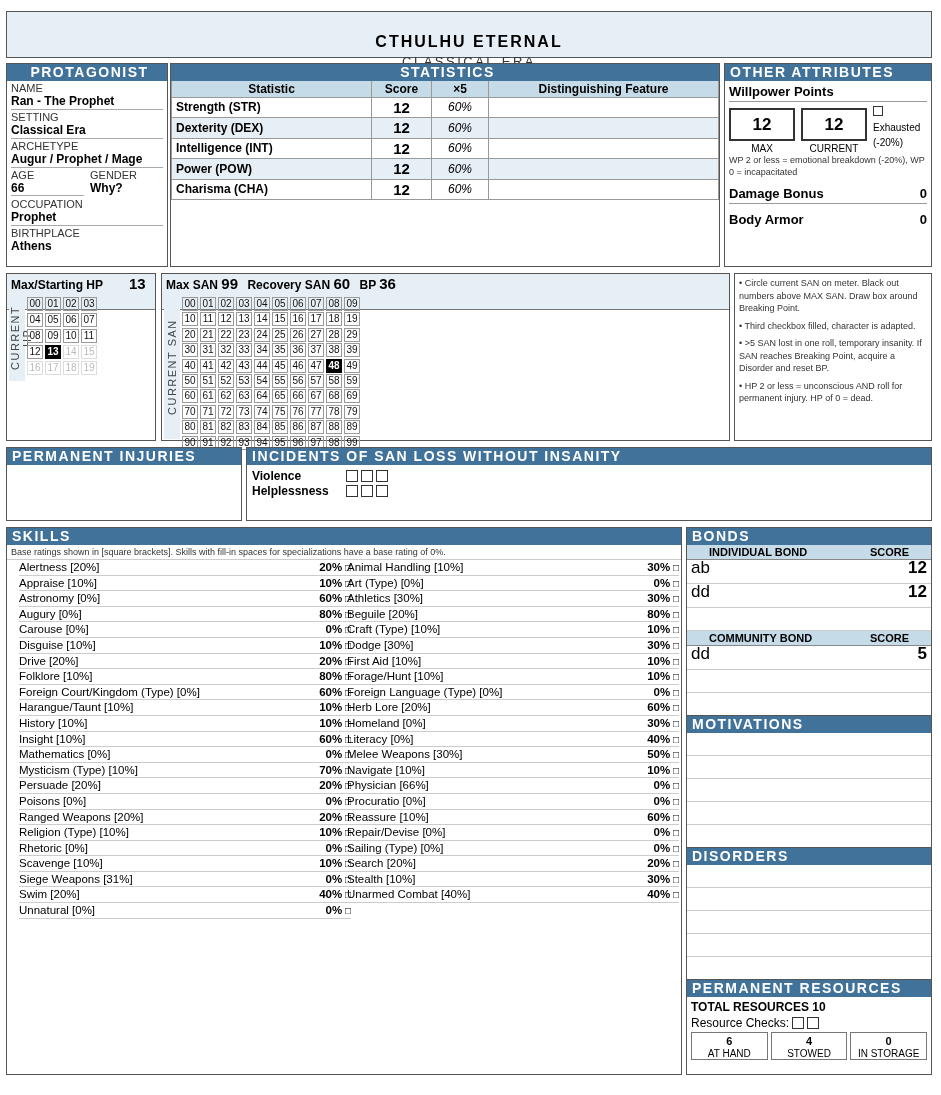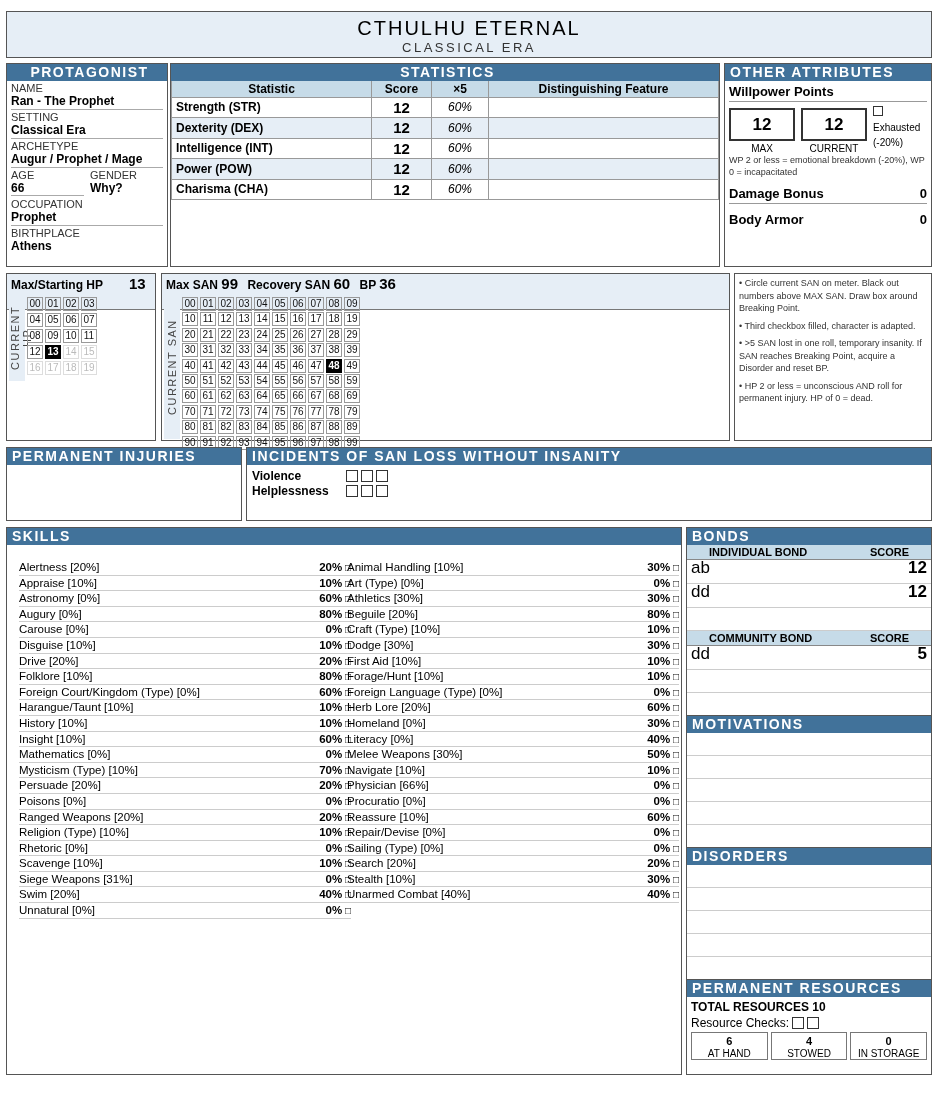--- a/index.html
+++ b/index.html
@@ -1,21 +1,21 @@
 <!DOCTYPE html>
 <html><head>
 <meta charset="utf-8">
 <style>
 *{box-sizing:border-box;margin:0;padding:0}
 body{width:941px;height:1095px;background:#fff;font-family:"Liberation Sans",sans-serif;color:#000;position:relative;overflow:hidden}
 .box{position:absolute;border:1px solid #555;background:#fff}
 .hdr{background:#41729a;color:#fff;font-weight:bold;letter-spacing:1.5px;font-size:14px;height:17px;line-height:17px;padding-left:5px}
 .hdr.c{text-align:center}
 #title{left:6px;top:11px;width:926px;height:47px;background:#e6eef6;text-align:center}
-#title .t1{font-size:20px;font-weight:normal;letter-spacing:2px;margin-top:3px;line-height:26px}
+#title .t1{font-size:16px;font-weight:bold;letter-spacing:2px;margin-top:17px;line-height:26px}
 #title .t2{font-size:13px;letter-spacing:2.5px;color:#333;line-height:14px}
 #prot{left:6px;top:63px;width:162px;height:204px}
 .pf{border-bottom:1px solid #aaa;margin:0 4px;padding:2px 0 1px}
 .pf .lb{font-size:11px;color:#333;line-height:11px}
 .pf .vl{font-size:12px;font-weight:bold;line-height:14px}
 .pf.row{display:flex;border:none}
 .pf.row>div{flex:1}
 #stats{left:170px;top:63px;width:550px;height:204px}
 table{border-collapse:collapse}
 #stats table{width:100%}
@@ -348,20 +348,21 @@
  <div class="incr">
       <span class="lb">Helplessness</span>
       <span class="cb"></span>
       <span class="cb"></span>
       <span class="cb"></span>
     </div>
 </div>
 
 <div class="box" id="skills">
  <div class="hdr">SKILLS</div>
+ <div class="snote">Base ratings shown in [square brackets]. Skills with fill-in spaces for specializations have a base rating of 0%.</div>
  <div class="scol" id="skl" style="left:12px">
       <div class="srow">
         <span>Alertness [20%]</span>
         <span class="v">20%</span>
       </div>
       <div class="srow">
         <span>Appraise [10%]</span>
         <span class="v">10%</span>
       </div>
       <div class="srow">

